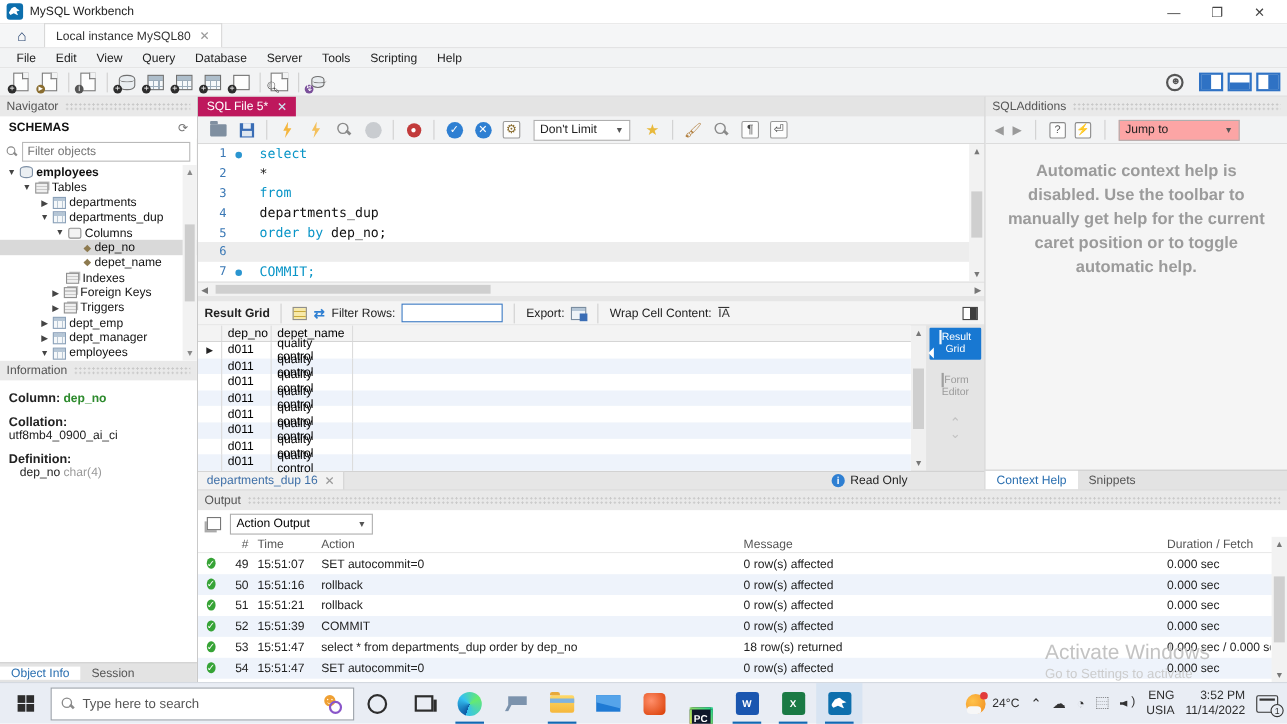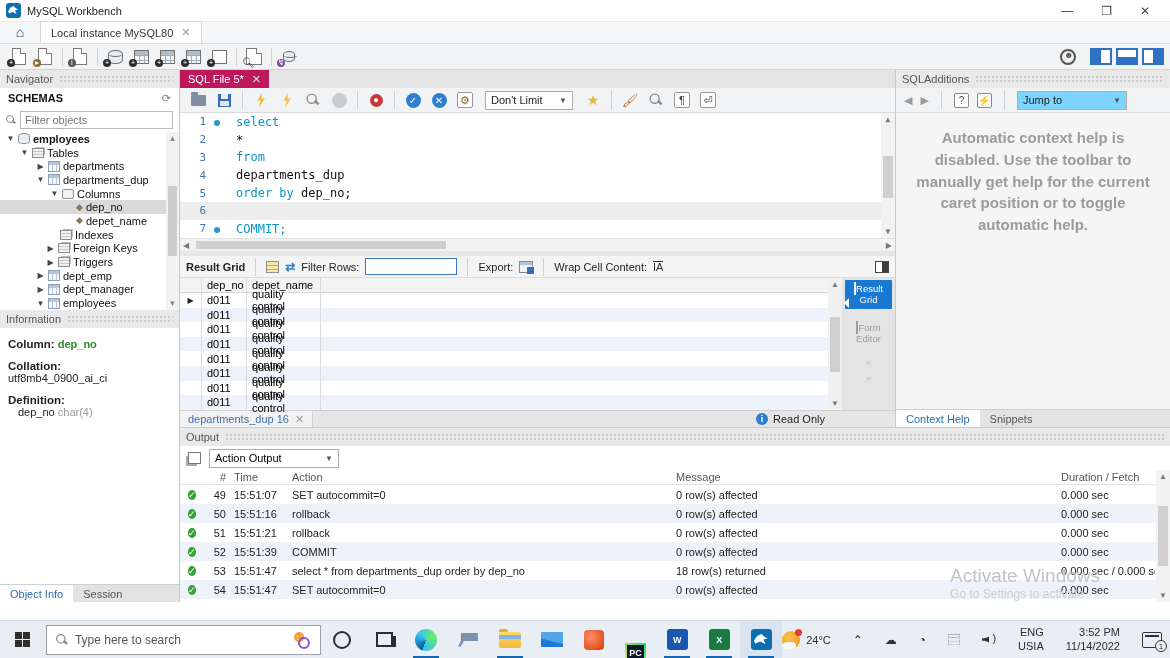--- a/index.html
+++ b/index.html
@@ -154,21 +154,21 @@
   .sidebtn.dim { color:#9a9a9a; margin-top:10px; }
   .chev { color:#c2c2c2; font-size:12px; line-height:.8; margin-top:14px; text-align:center; }
   .restabs { height:17px; background:#e6e6e6; display:flex; align-items:center; font-size:11px; border-top:1px solid #d0d0d0; }
   .restab { background:#f2f2f2; height:17px; display:flex; align-items:center; gap:6px; padding:0 8px; color:#3f70a8; border-right:1px solid #d0d0d0; }
   .ro { margin-left:auto; display:flex; align-items:center; gap:5px; padding-right:70px; color:#222; }
   .i-info { width:12px; height:12px; border-radius:50%; background:#2e7fd2; color:#fff; font-size:9px; text-align:center; line-height:12px; font-weight:bold; }
 
   
   .right { position:absolute; left:895px; top:0; width:275px; height:357px; background:#f5f5f5; border-left:1px solid #c9c9c9; display:flex; flex-direction:column; }
   .sqladd-tb { height:25px; background:#f2f3f4; border-bottom:1px solid #dcdcdc; display:flex; align-items:center; padding:0 8px; gap:8px; font-size:11px; color:#9a9a9a; }
-  .jumpbox { width:110px; height:19px; border:1px solid #aeaeae; background:#7dd3fc; color:#222; display:flex; align-items:center; padding:0 5px; }
+  .jumpbox { width:110px; height:19px; border:1px solid #aeaeae; background:#fca5a5; color:#222; display:flex; align-items:center; padding:0 5px; }
   .jumpbox i { margin-left:auto; font-style:normal; font-size:8px; color:#555; }
   .helpdoc { width:15px; height:15px; border:1px solid #8a8a8a; background:#fdfdfd; color:#555; font-size:10px; text-align:center; line-height:14px; border-radius:2px; }
   .helptext { flex:1; padding:14px 16px; font-size:15px; font-weight:bold; color:#9b9b9b; text-align:center; line-height:1.45; background:#f5f5f5; }
 
   
   .output { position:absolute; left:180px; top:357px; width:990px; height:175px; background:#fff; border-top:1px solid #c9c9c9; display:flex; flex-direction:column; }
   .out-ddrow { height:24px; display:flex; align-items:center; gap:8px; padding:0 8px; background:#fff; }
   .i-stack { width:13px; height:12px; border:1px solid #777; background:#fff; box-shadow:-3px 3px 0 -1px #aaa; }
   .out-dd { width:130px; height:19px; border:1px solid #aeaeae; background:#fff; font-size:11px; display:flex; align-items:center; padding:0 5px; }
   .out-dd i { margin-left:auto; font-style:normal; font-size:8px; color:#555; }
@@ -211,21 +211,21 @@
   .folder-tb::after { content:""; position:absolute; left:0; top:3px; right:0; height:4px; background:#7fb3e0; }
   .mail { width:22px; height:15px; background:#1f7ad4; position:relative; overflow:hidden; }
   .mail::before { content:""; position:absolute; left:-3px; top:-9px; width:28px; height:18px; background:#55a4ea; transform:rotate(14deg); }
   .office { width:20px; height:20px; border-radius:4px; background:radial-gradient(circle at 35% 35%, #ff8f6b, #d83b01); }
   .sq-app { width:21px; height:21px; border-radius:3px; font-size:9px; font-weight:bold; display:flex; align-items:center; justify-content:center; color:#fff; }
   .pycharm { background:#0f172a; border:2px solid; border-image:linear-gradient(45deg,#f5e34a,#21d789) 1; color:#fff;margin-top:27px; }
   .word { background:#1a56b0; }
   .excel { background:#1a7a44; }
   .mysqlwb { background:#0d6fad; position:relative; }
   .mysqlwb::after { content:""; position:absolute; left:3px; top:5px; width:14px; height:10px; background:#fff; clip-path:polygon(0 70%, 25% 20%, 55% 0, 75% 25%, 100% 45%, 70% 55%, 85% 100%, 45% 75%, 15% 95%); }
-  .tray { margin-left:auto; display:flex; align-items:center; gap:22px; padding-right:8px; font-size:11px; color:#2d2d2d; }
+  .tray { margin-left:auto; display:flex; align-items:center; gap:10px; padding-right:8px; font-size:11px; color:#2d2d2d; }
   .weather { display:flex; align-items:center; gap:6px; }
   .sun { width:18px; height:18px; border-radius:50%; background:radial-gradient(circle at 35% 35%, #ffc24a, #f08c1e); position:relative; }
   .sun::before { content:""; position:absolute; right:-2px; top:-2px; width:7px; height:7px; border-radius:50%; background:#e23b3b; }
   .sun::after { content:""; position:absolute; left:1px; bottom:0; width:13px; height:7px; border-radius:6px; background:#f7f7f7; }
   .trayglyph { font-size:12px; color:#333; }
   .speaker { width:14px; height:12px; position:relative; }
   .speaker::before { content:""; position:absolute; left:0; top:3px; width:7px; height:6px; background:#333; clip-path:polygon(0 30%, 40% 30%, 100% 0, 100% 100%, 40% 70%, 0 70%); }
   .speaker::after { content:")"; position:absolute; right:0; top:-2px; color:#333; font-size:11px; }
   .lang { line-height:1.2; text-align:right; }
   .clock { line-height:1.2; text-align:right; }
@@ -251,20 +251,31 @@
   <div class="connrow">
     <span class="homebtn">
         <span class="home-glyph">⌂</span>
       </span>
     <span class="conn-tab">
       <span>Local instance MySQL80</span>
       <span class="x">✕</span>
     </span>
   </div>
 
+  <div class="menubar">
+    <span>File</span>
+    <span>Edit</span>
+    <span>View</span>
+    <span>Query</span>
+    <span>Database</span>
+    <span>Server</span>
+    <span>Tools</span>
+    <span>Scripting</span>
+    <span>Help</span>
+  </div>
 
   <div class="maintb">
     <span class="tbi">
         <span class="doc"></span>
         <span class="plus">+</span>
       </span>
     <span class="tbi">
         <span class="doc"></span>
         <span class="plus" style="background:#8a6d2f;">▸</span>
       </span>
@@ -405,21 +416,21 @@
         <div class="row">
           <b>Collation:</b><br>
           <span>utf8mb4_0900_ai_ci</span>
         </div>
         <div class="row">
           <b>Definition:</b><br>
           <span style="padding-left:10px;">dep_no</span>
           <span class="gray">char(4)</span>
         </div>
       </div>
-      <div class="subtabs" style="border-top:1px solid #cfcfcf;">
+      <div class="subtabs" style="border-top:1px solid #cfcfcf;align-items:center;">
         <span class="subtab active" style="color:#2a6fb0;">Object Info</span>
         <span class="subtab">Session</span>
       </div>
     </div>
 
     <div class="center">
       <div class="sqltabs">
         <span class="sqltab">
           <span>SQL File 5*</span>
           <span class="close-x">✕</span>

